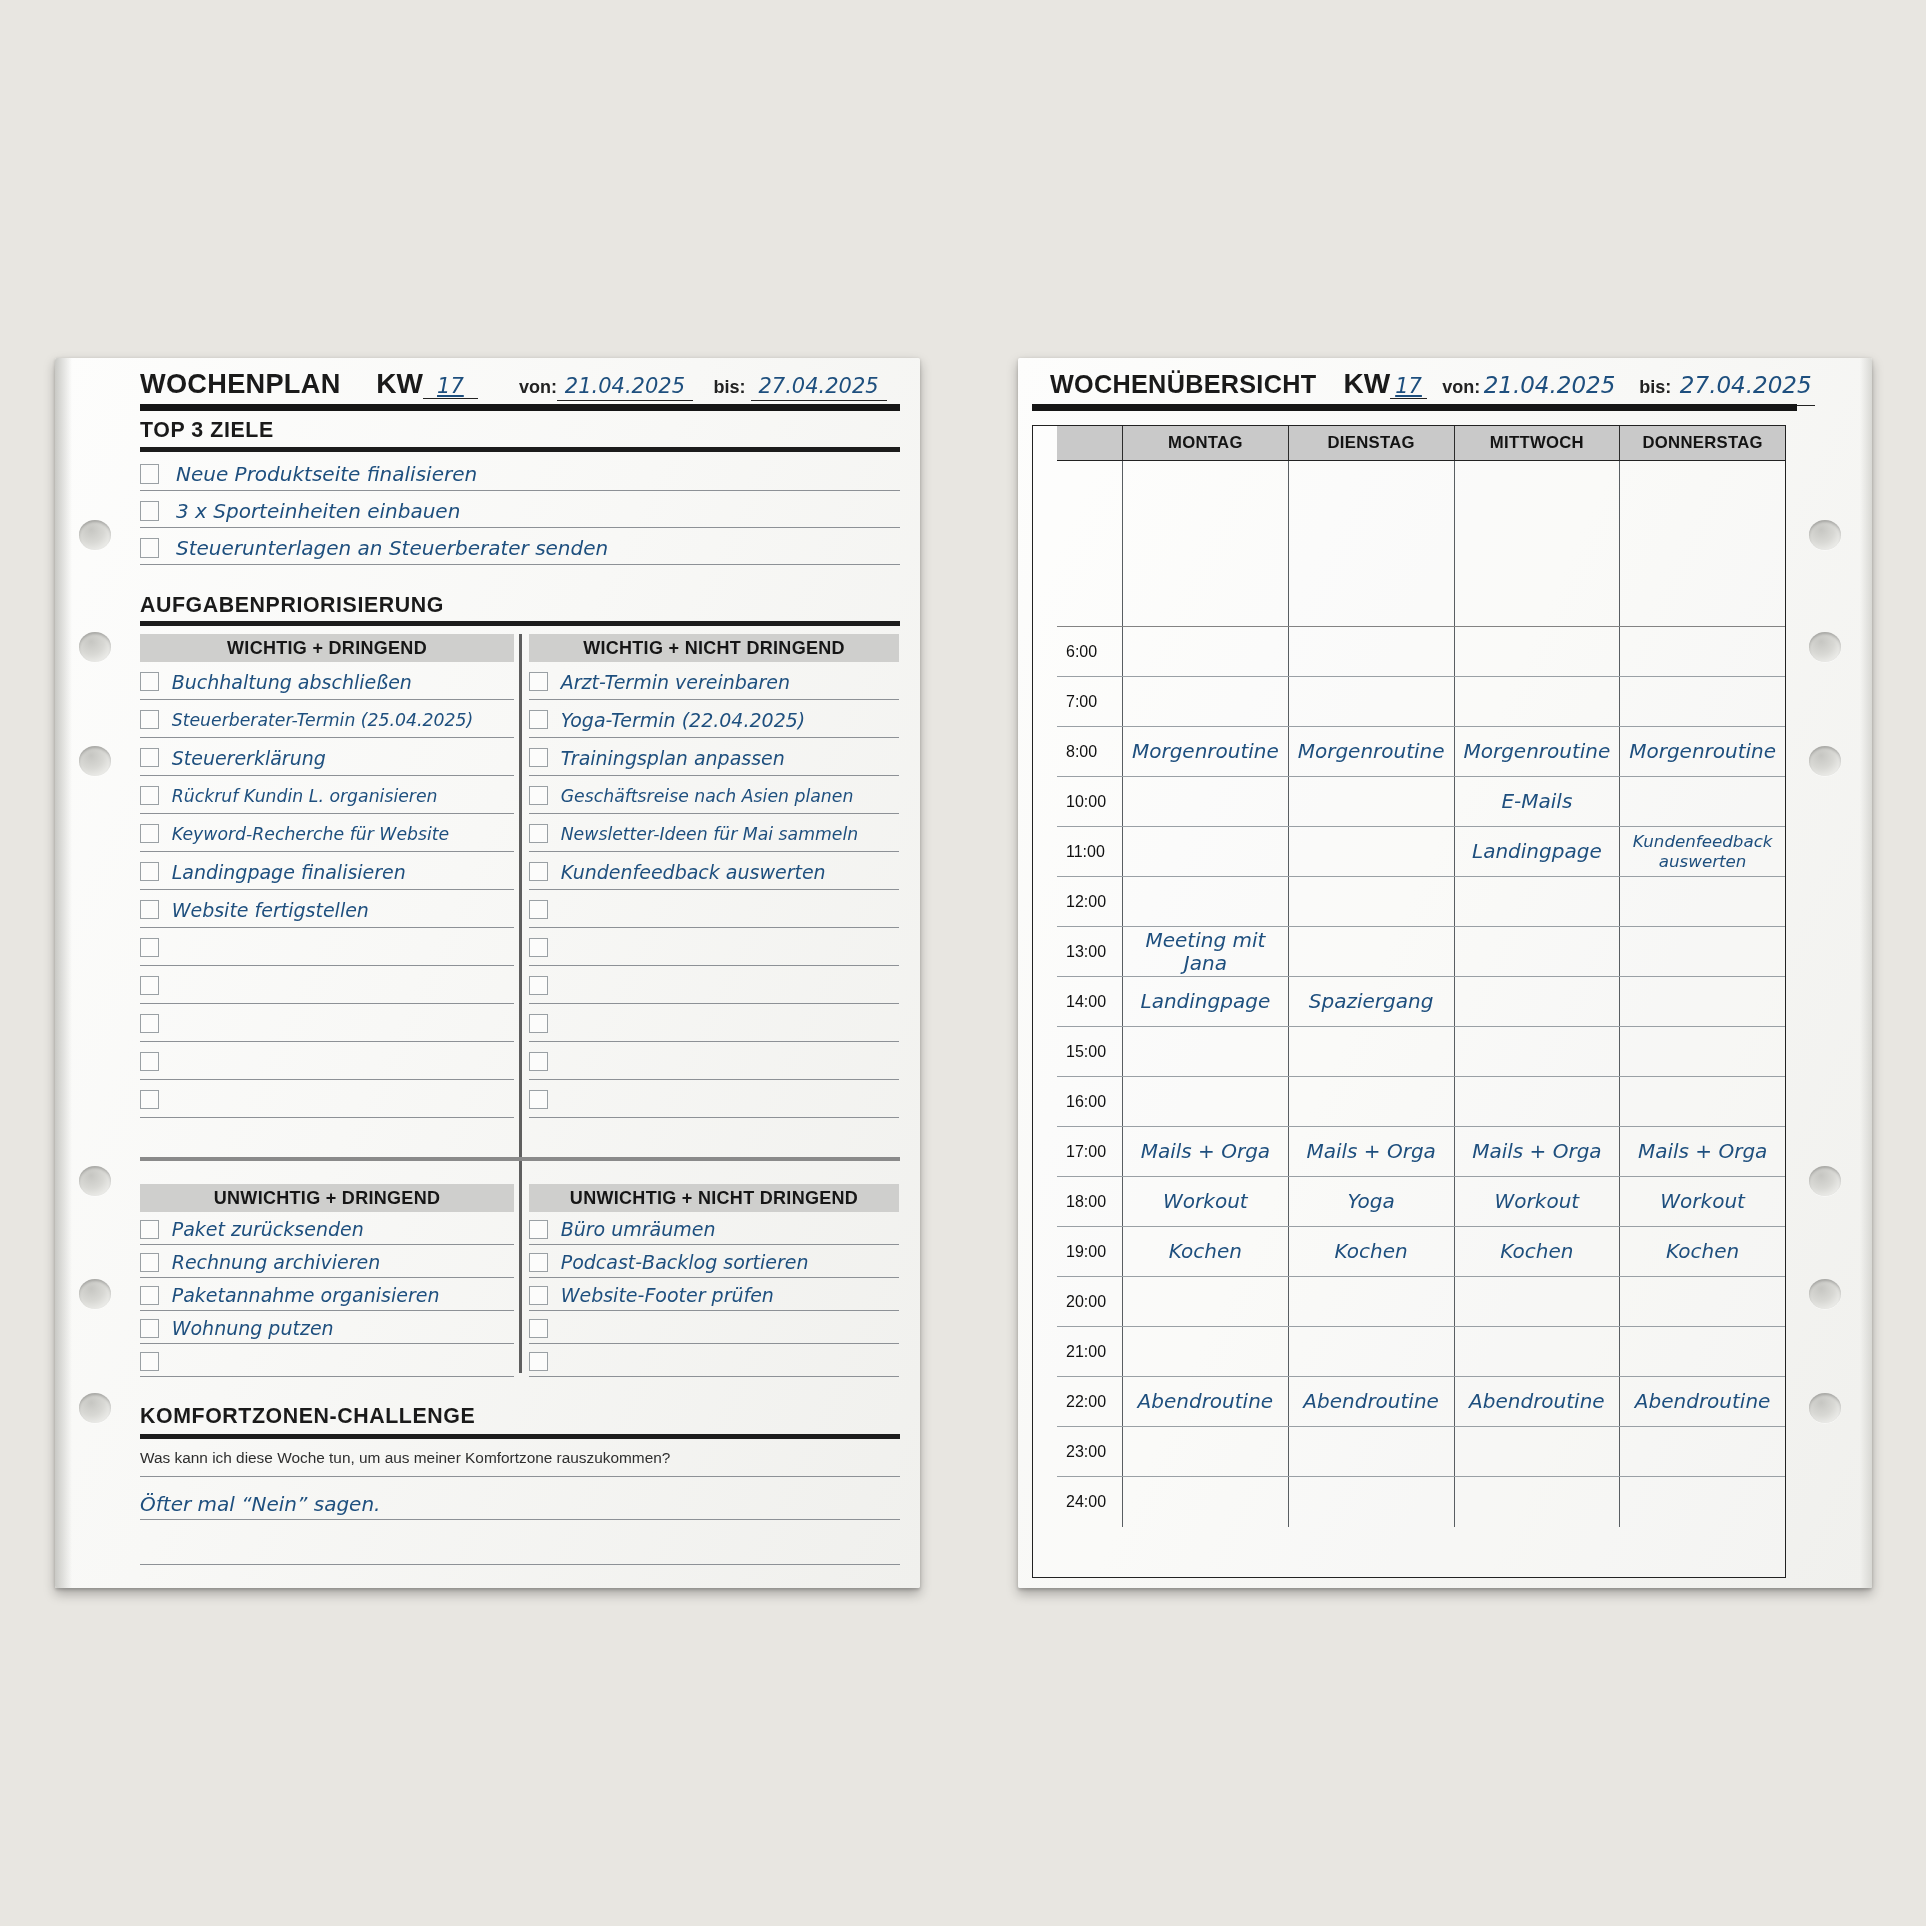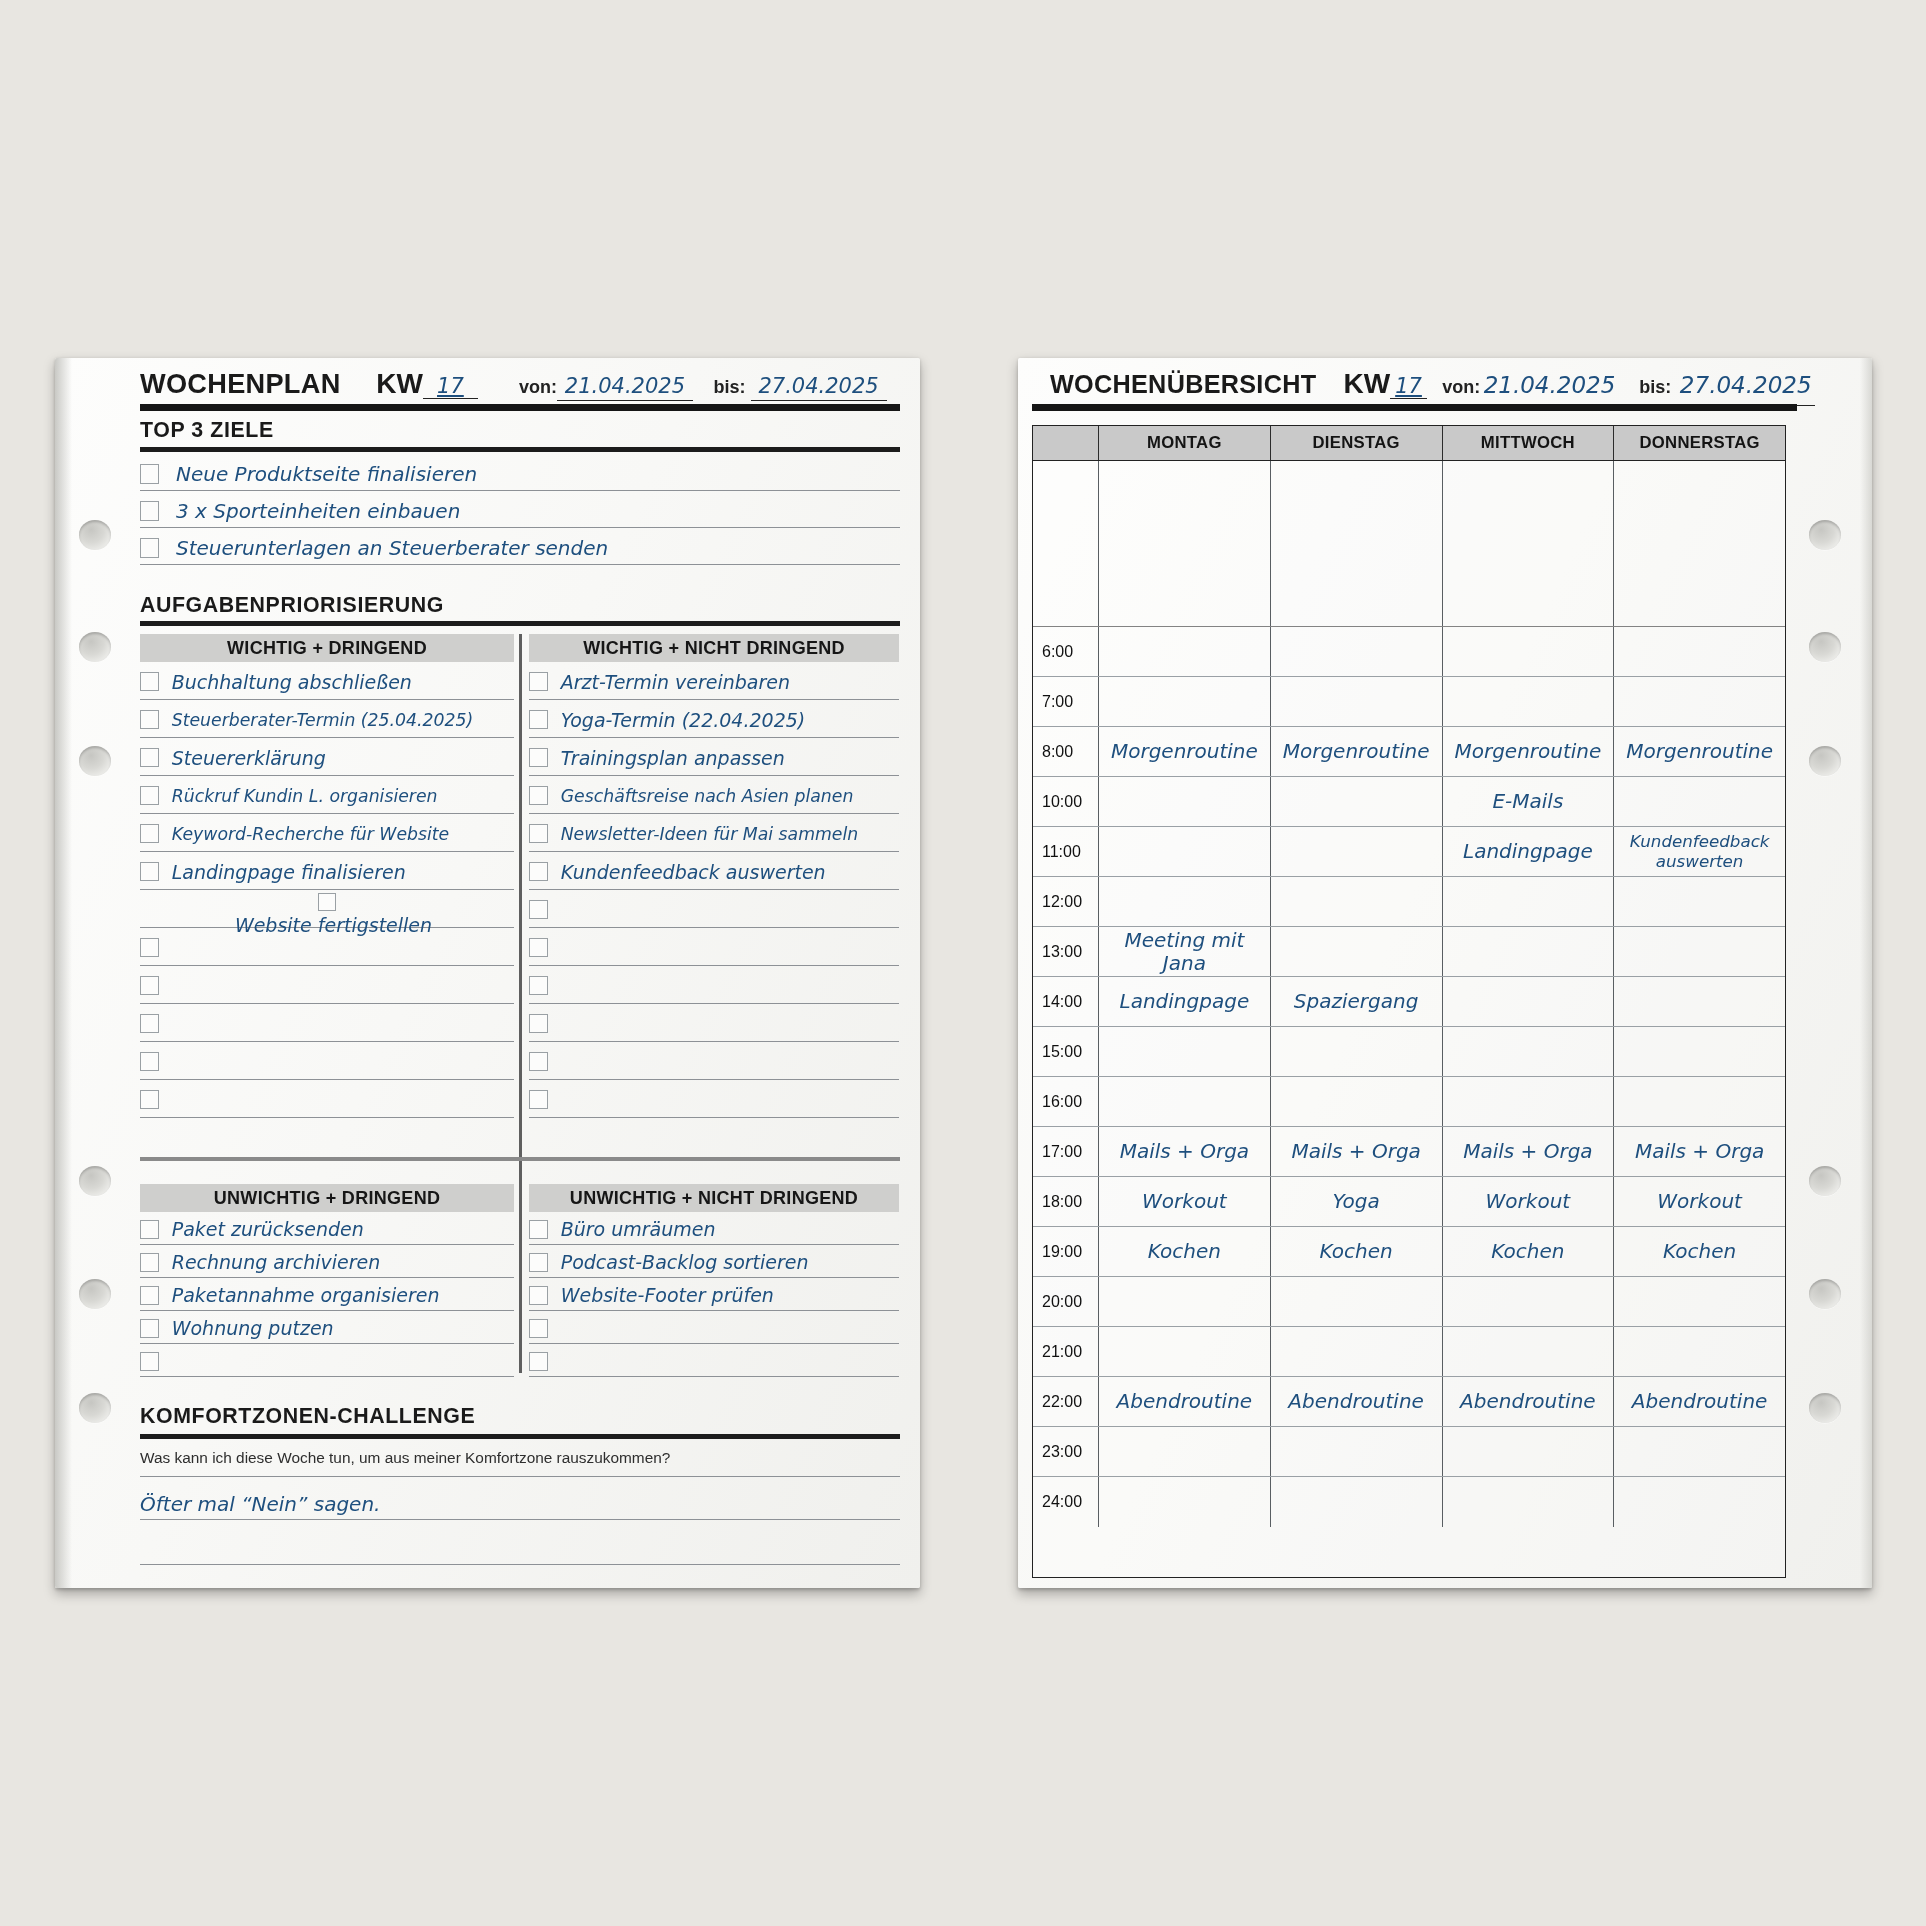--- a/index.html
+++ b/index.html
@@ -93,21 +93,21 @@
   .h-divider{position:absolute;left:85px;top:799px;width:760px;height:3.9px;background:#8a8a8a;}
 
   .question{position:absolute;left:85px;top:1091px;width:760px;font-size:15.4px;color:#2e2e2e;}
   .q-underline{position:absolute;left:85px;top:1118px;width:760px;border-bottom:1.3px solid var(--rule);}
   .answer-line{position:absolute;left:85px;top:1125px;width:760px;height:36px;border-bottom:1.3px solid var(--rule);display:flex;align-items:flex-end;}
   .answer-line .hand{font-size:20px;padding-bottom:2.6px;}
   .empty-line{position:absolute;left:85px;top:1206px;width:760px;border-bottom:1.3px solid var(--rule);}
 
   
   .sched{position:absolute;left:14px;top:67px;width:754px;height:1153px;
-    border:1.9px solid #222;box-sizing:border-box;background:rgba(255,255,255,.25);}
+    border:1.9px solid #222;box-sizing:border-box;background:rgba(255,255,255,.25);padding-left:24px;}
   .t-row{display:flex;box-sizing:border-box;border-bottom:0.6px solid #9aa0a5;}
   .t-row.header{height:35px;background:#c9c9c9;border-bottom:1.9px solid #222;}
   .t-row.tall{height:166px;border-bottom:1.3px solid #838383;}
   .t-row.hour{height:50px;}
   .t-row:last-child{border-bottom:none;}
   .t-cell{box-sizing:border-box;}
   .time-col{width:65px;flex:0 0 auto;display:flex;align-items:center;padding-left:9px;
     font-size:16px;color:#101010;}
   .day-col{flex:1 1 0;border-left:1.3px solid #595e62;display:flex;align-items:center;justify-content:center;text-align:center;}
   .t-row.header .day-col{border-left:1.3px solid #2c2c2c;font-weight:bold;font-size:16.7px;letter-spacing:0.3px;color:#141414;}
@@ -175,21 +175,21 @@
         <span class="txt hand small">Rückruf Kundin L. organisieren</span>
       </div>
       <div class="q-row" style="height: 37px;">
         <div class="cbx"></div>
         <span class="txt hand small">Keyword-Recherche für Website</span>
       </div>
       <div class="q-row" style="height: 37px;">
         <div class="cbx"></div>
         <span class="txt hand">Landingpage finalisieren</span>
       </div>
-      <div class="q-row" style="height: 37px; flex-direction: column;">
+      <div class="q-row" style="height: 37px;">
         <div class="cbx"></div>
         <span class="txt hand">Website fertigstellen</span>
       </div>
       <div class="q-row" style="height: 37px;">
         <div class="cbx"></div>
       </div>
       <div class="q-row" style="height: 37px;">
         <div class="cbx"></div>
       </div>
       <div class="q-row" style="height: 37px;">

